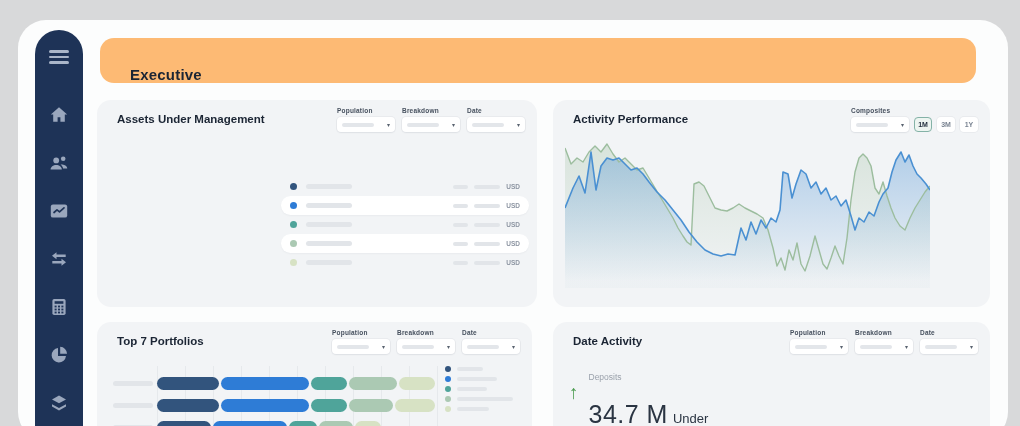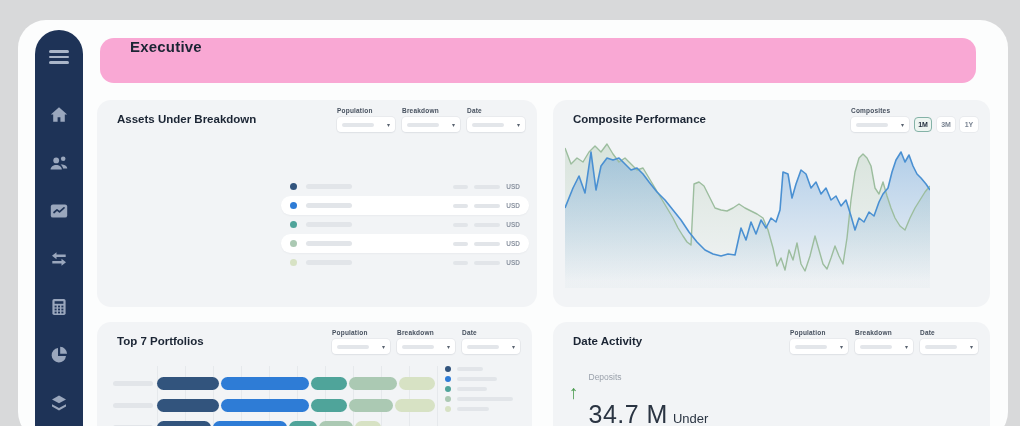--- a/index.html
+++ b/index.html
@@ -15,21 +15,21 @@
              display:flex; flex-direction:column; align-items:center; }
   .hamburger { margin-top:20px; width:20px; height:14px; display:flex;
                flex-direction:column; justify-content:space-between; cursor:pointer; }
   .hamburger span { display:block; height:2.6px; background:#aab6c9; border-radius:2px; }
   .side-icons { margin-top:40px; display:flex; flex-direction:column; gap:27px; align-items:center; }
   .side-icon { width:21px; height:21px; display:flex; align-items:center; justify-content:center; cursor:pointer; }
   .side-icon svg { width:20px; height:20px; }
 
   
   .header-card { position:absolute; left:100px; top:38px; width:876px; height:45px;
-                 background:#f9a8d4; border-radius:14px; display:flex; align-items:flex-start; }
+                 background:#fdba74; border-radius:14px; display:flex; align-items:flex-end; }
   .header-title { padding-left:30px; font-size:15px; font-weight:bold; color:#1b2534; letter-spacing:.2px; }
 
   
   .card { position:absolute; background:#f2f4f6; border-radius:14px; }
   .card-aum  { left:97px;  top:100px; width:440px; height:207px; }
   .card-comp { left:553px; top:100px; width:437px; height:207px; }
   .card-port { left:97px;  top:322px; width:435px; height:120px; }
   .card-cash { left:553px; top:322px; width:437px; height:120px; }
   .card-title { position:absolute; left:20px; top:13px; font-size:11.5px; font-weight:bold; color:#1b2534; }
 
@@ -154,21 +154,21 @@
         </svg>
       </div>
     </div>
 </div>
 
 <div class="header-card">
   <div class="header-title">Executive</div>
 </div>
 
 <div class="card card-aum">
-  <div class="card-title">Assets Under Breakdown</div>
+  <div class="card-title">Assets Under Management</div>
   <div class="filters">
       <div class="dropdown">
         <div class="dd-label">Population</div>
         <div class="dd-box">
           <span class="dd-bar"></span>
           <span class="dd-caret">▾</span>
         </div>
       </div>
       <div class="dropdown">
         <div class="dd-label">Breakdown</div>
@@ -228,21 +228,21 @@
         <span class="lg-right">
           <span class="lg-bar1"></span>
           <span class="lg-bar2"></span>
           <span class="lg-cur">USD</span>
         </span>
       </div>
     </div>
 </div>
 
 <div class="card card-comp">
-  <div class="card-title">Composite Performance</div>
+  <div class="card-title">Activity Performance</div>
   <div class="comp-controls">
     <div>
         <div class="dropdown">
           <div class="dd-label">Composites</div>
           <div class="dd-box">
             <span class="dd-bar"></span>
             <span class="dd-caret">▾</span>
           </div>
         </div>
       </div>

